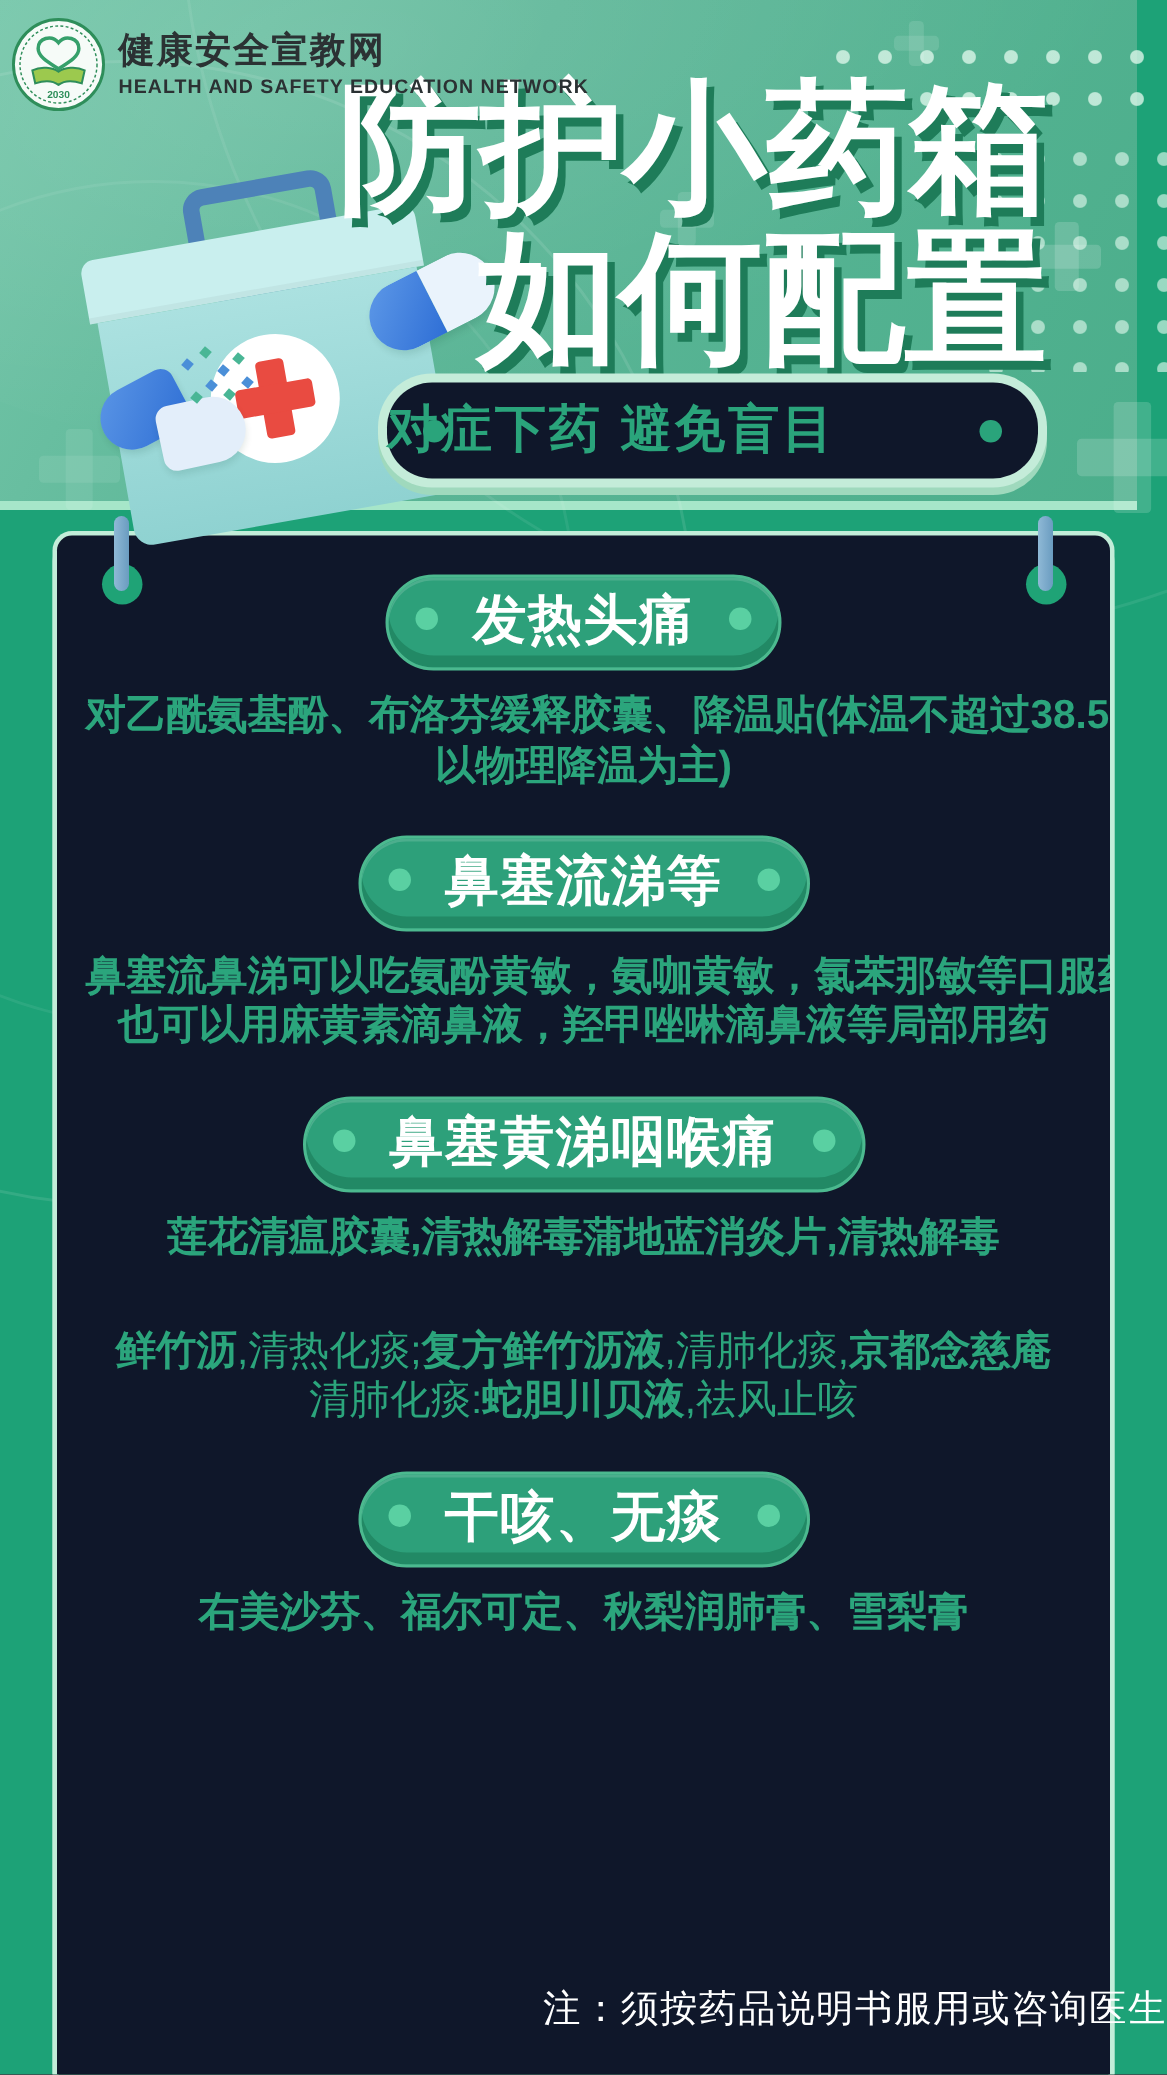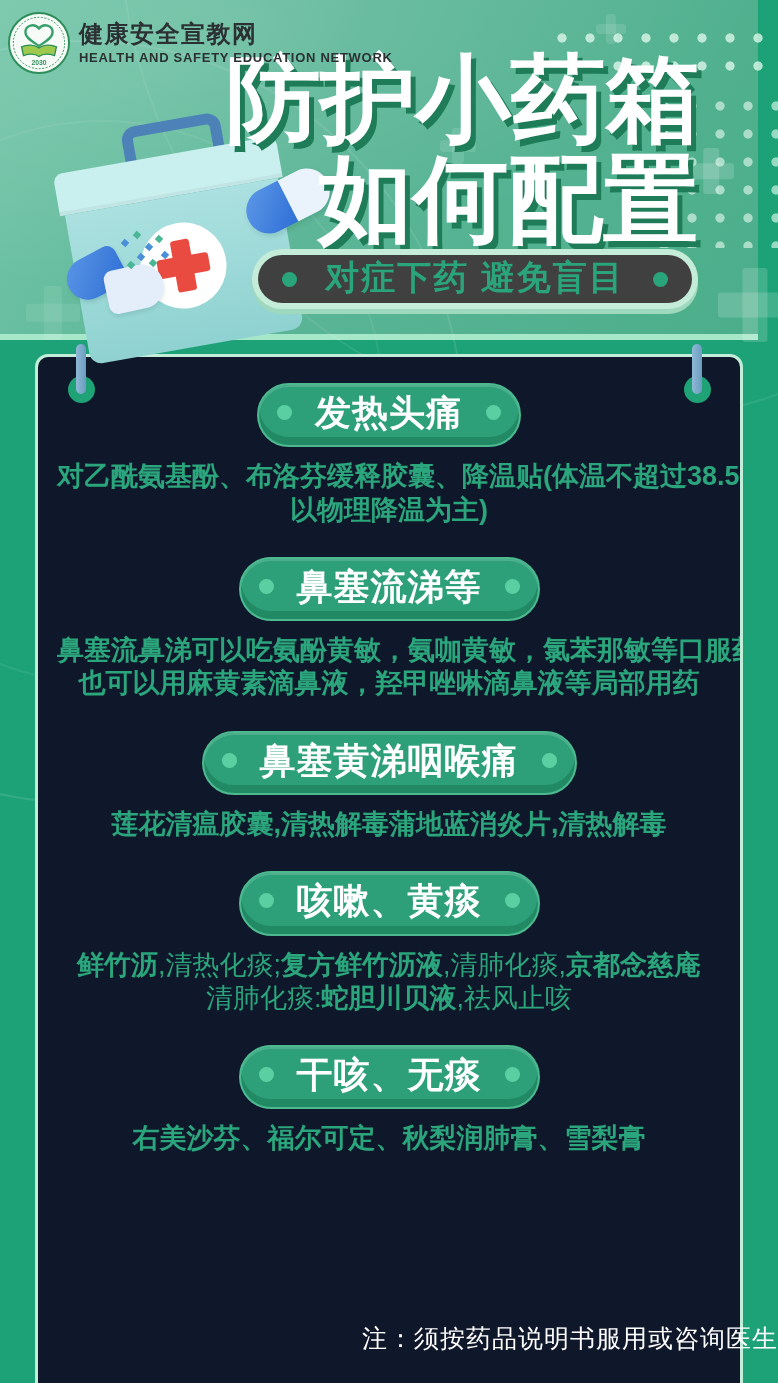--- a/index.html
+++ b/index.html
@@ -56,24 +56,24 @@
     position:absolute; text-align:center; color:#ffffff; font-weight:900;
     font-size:95px; line-height:1.04; letter-spacing:0px; z-index:6;
     text-shadow:5px 6px 0 #1e7c59;
     white-space:nowrap;
   }
   .title1{top:50px; left:222px; width:482px;}
   .title2{top:150px; left:312px; width:392px;}
 
   
   .banner{
-    position:absolute; top:255px; left:258px; width:434px; height:48px; z-index:7;
-    background:#404040; border-radius:30px;
+    position:absolute; top:255px; left:258px; width:434px; height:64px; z-index:7;
+    background:#0f172a; border-radius:30px;
     box-shadow:0 0 0 6px #c4ecd9, 0 5px 0 6px #9fd9bd;
-    display:flex; align-items:center; justify-content:center;
+    display:flex; align-items:center; justify-content:flex-start;
   }
   .banner-label{color:#2aa47b; font-size:34px; font-weight:800; letter-spacing:2px; padding-bottom:2px;}
   .banner-dot{position:absolute; top:50%; width:15px; height:15px; margin-top:-7.5px; border-radius:50%; background:#2aa47b;}
   .banner-dot.l{left:24px;} .banner-dot.r{right:24px;}
 
   
   .kit{position:absolute; top:104px; left:44px; width:300px; height:240px; z-index:5;}
   .kit-box{position:absolute; left:22px; top:16px; width:226px; height:240px; transform:rotate(-10deg);}
   .kit-handle{position:absolute; left:74px; top:0; width:78px; height:54px; border:11px solid #4d82b8; border-radius:14px; background:transparent;}
   .kit-lid{position:absolute; left:0; top:34px; width:226px; height:42px; background:#c9efee; border-radius:9px 9px 0 0; box-shadow:inset 0 -4px 0 rgba(0,0,0,0.04);}
@@ -229,25 +229,20 @@
       <span class="pill-dot"></span>
       <span class="pill-label">鼻塞黄涕咽喉痛</span>
       <span class="pill-dot"></span>
     </div>
     <div class="sec-body">
             <div class="sec-line"><span class="seg-b">莲花清瘟胶囊,清热解毒蒲地蓝消炎片,清热解毒</span></div>
           </div>
   </div>
 
   <div class="section">
-    <div class="pill">
-      <span class="pill-dot"></span>
-      <span class="pill-label">咳嗽、黄痰</span>
-      <span class="pill-dot"></span>
-    </div>
     <div class="sec-body">
             <div class="sec-line"><span class="seg-b">鲜竹沥</span><span class="seg-r">,清热化痰;</span><span class="seg-b">复方鲜竹沥液</span><span class="seg-r">,清肺化痰,</span><span class="seg-b">京都念慈庵</span></div>
             <div class="sec-line"><span class="seg-r">清肺化痰:</span><span class="seg-b">蛇胆川贝液</span><span class="seg-r">,祛风止咳</span></div>
           </div>
   </div>
 
   <div class="section">
     <div class="pill">
       <span class="pill-dot"></span>
       <span class="pill-label">干咳、无痰</span>

